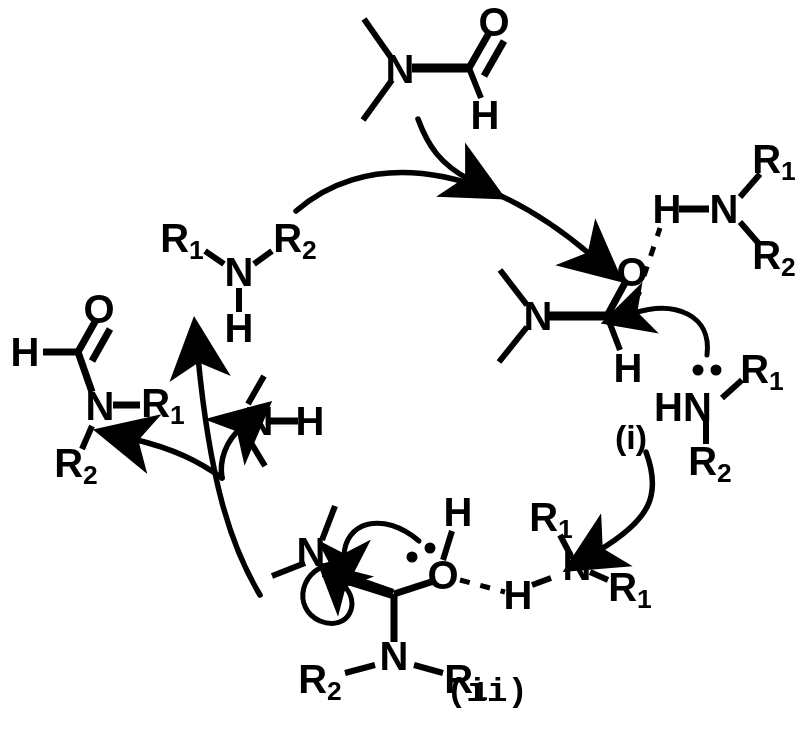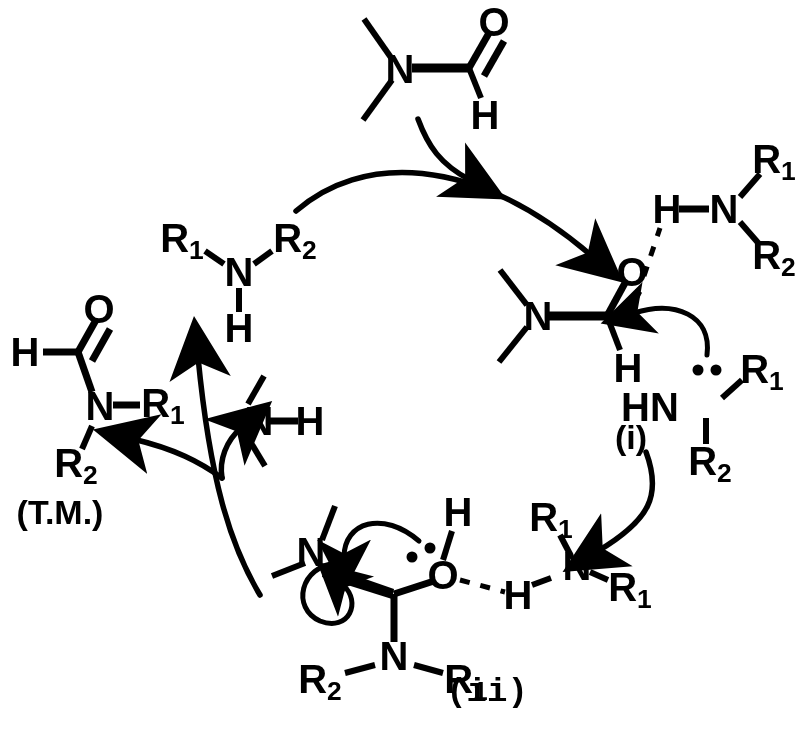--- a/index.html
+++ b/index.html
@@ -206,21 +206,21 @@
   <div class="atom a-lg" style="left:485px; top:115px;">H</div>
 
   <div class="atom a-lg" style="left:538px; top:316px;">N</div>
   <div class="atom a-lg" style="left:632px; top:272px;">O</div>
   <div class="atom a-lg" style="left:628px; top:368px;">H</div>
   <div class="atom a-lg" style="left:667px; top:209px;">H</div>
   <div class="atom a-lg" style="left:724px; top:209px;">N</div>
   <div class="atom a-lg" style="left:774px; top:162px;"><span>R</span><span class="sub">1</span></div>
   <div class="atom a-lg" style="left:774px; top:258px;"><span>R</span><span class="sub">2</span></div>
 
-  <div class="atom a-lg" style="left:650px; top:407px;">HN</div>
+  <div class="atom a-lg" style="left:683px; top:407px;">HN</div>
   <div class="atom a-lg" style="left:762px; top:372px;"><span>R</span><span class="sub">1</span></div>
   <div class="atom a-lg" style="left:710px; top:464px;"><span>R</span><span class="sub">2</span></div>
 
   <div class="atom lbl" style="left:631px; top:437px;">(i)</div>
   <div class="atom lbl" style="left:487px; top:692px;font-family:Liberation Mono, monospace;">(ii)</div>
 
   <div class="atom a-lg" style="left:311px; top:552px;">N</div>
   <div class="atom a-lg" style="left:458px; top:512px;">H</div>
   <div class="atom a-lg" style="left:443px; top:575px;">O</div>
   <div class="atom a-lg" style="left:394px; top:656px;">N</div>
@@ -229,21 +229,20 @@
   <div class="atom a-lg" style="left:518px; top:595px;">H</div>
   <div class="atom a-lg" style="left:577px; top:566px;">N</div>
   <div class="atom a-lg" style="left:551px; top:520px;"><span>R</span><span class="sub">1</span></div>
   <div class="atom a-lg" style="left:630px; top:590px;"><span>R</span><span class="sub">1</span></div>
 
   <div class="atom a-lg" style="left:25px; top:352px;">H</div>
   <div class="atom a-lg" style="left:99px; top:309px;">O</div>
   <div class="atom a-lg" style="left:100px; top:406px;">N</div>
   <div class="atom a-lg" style="left:163px; top:406px;"><span>R</span><span class="sub">1</span></div>
   <div class="atom a-lg" style="left:76px; top:466px;"><span>R</span><span class="sub">2</span></div>
-  <div class="atom lbl" style="left:60px; top:512px;">(T.M.)</div>
 
   <div class="atom a-lg" style="left:182px; top:241px;"><span>R</span><span class="sub">1</span></div>
   <div class="atom a-lg" style="left:239px; top:272px;">N</div>
   <div class="atom a-lg" style="left:295px; top:241px;"><span>R</span><span class="sub">2</span></div>
   <div class="atom a-lg" style="left:239px; top:328px;">H</div>
 
   <div class="atom a-lg" style="left:259px; top:421px;">N</div>
   <div class="atom a-lg" style="left:310px; top:421px;">H</div>
 
 </div>

